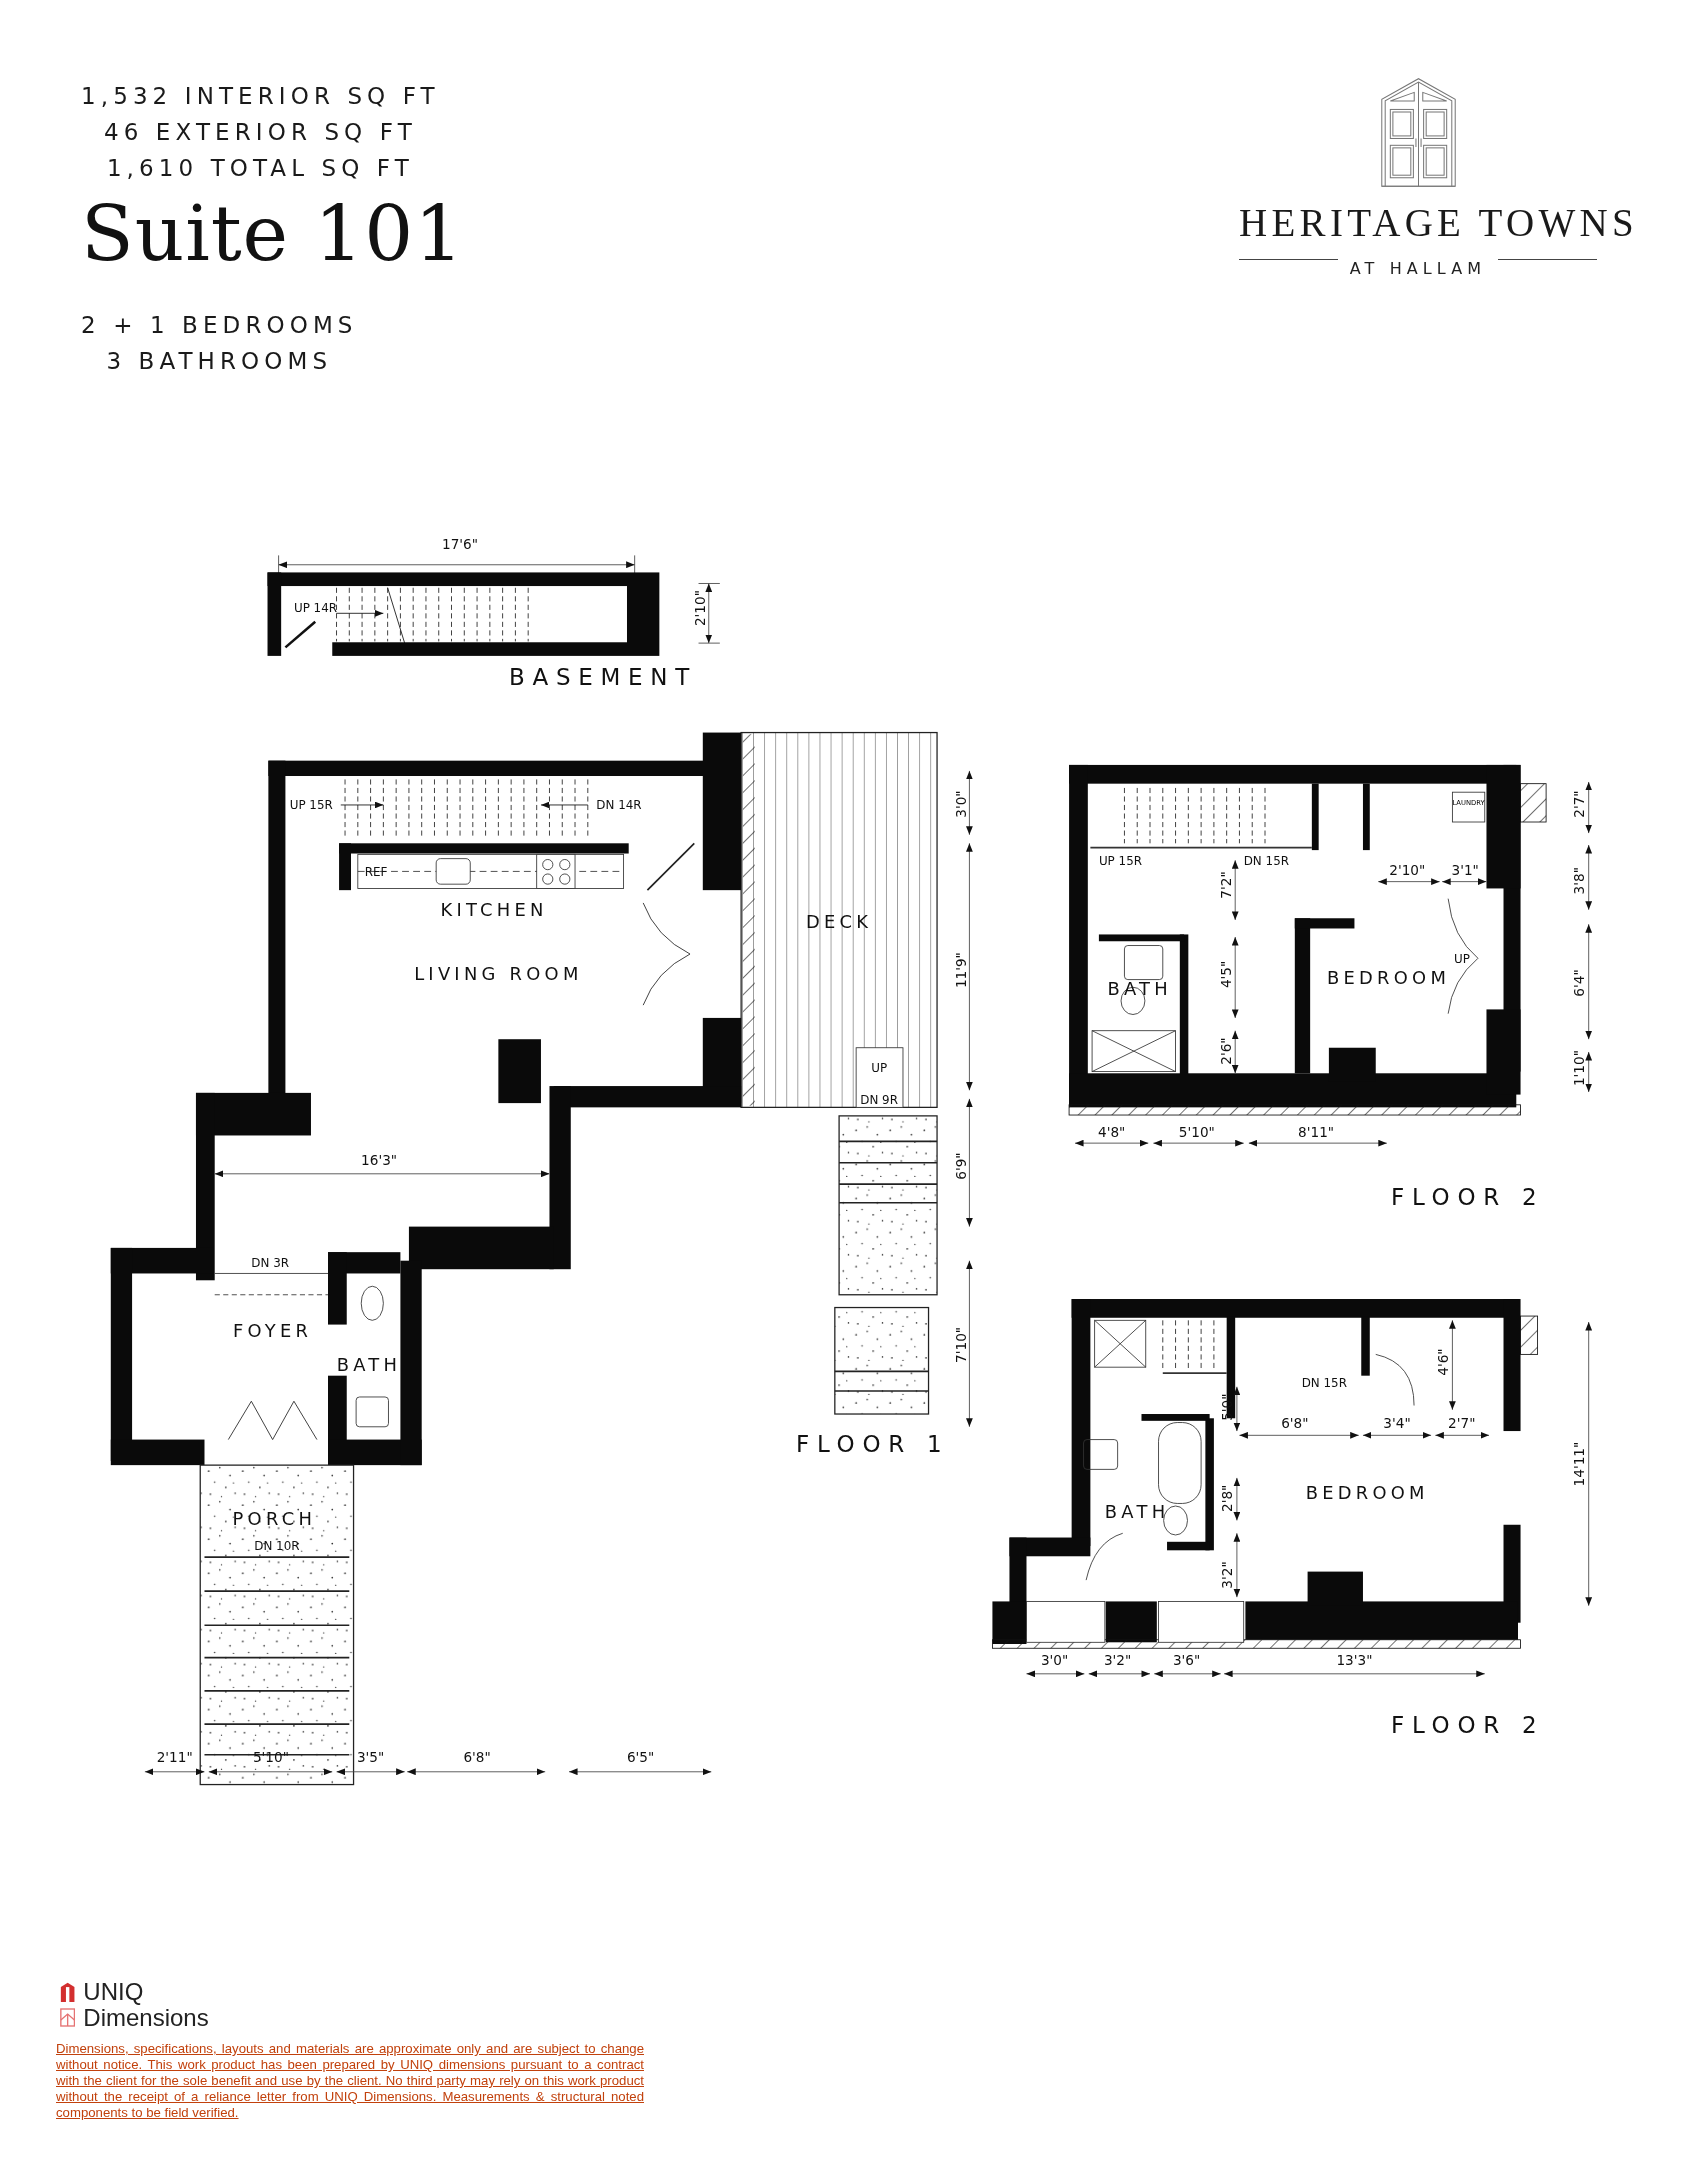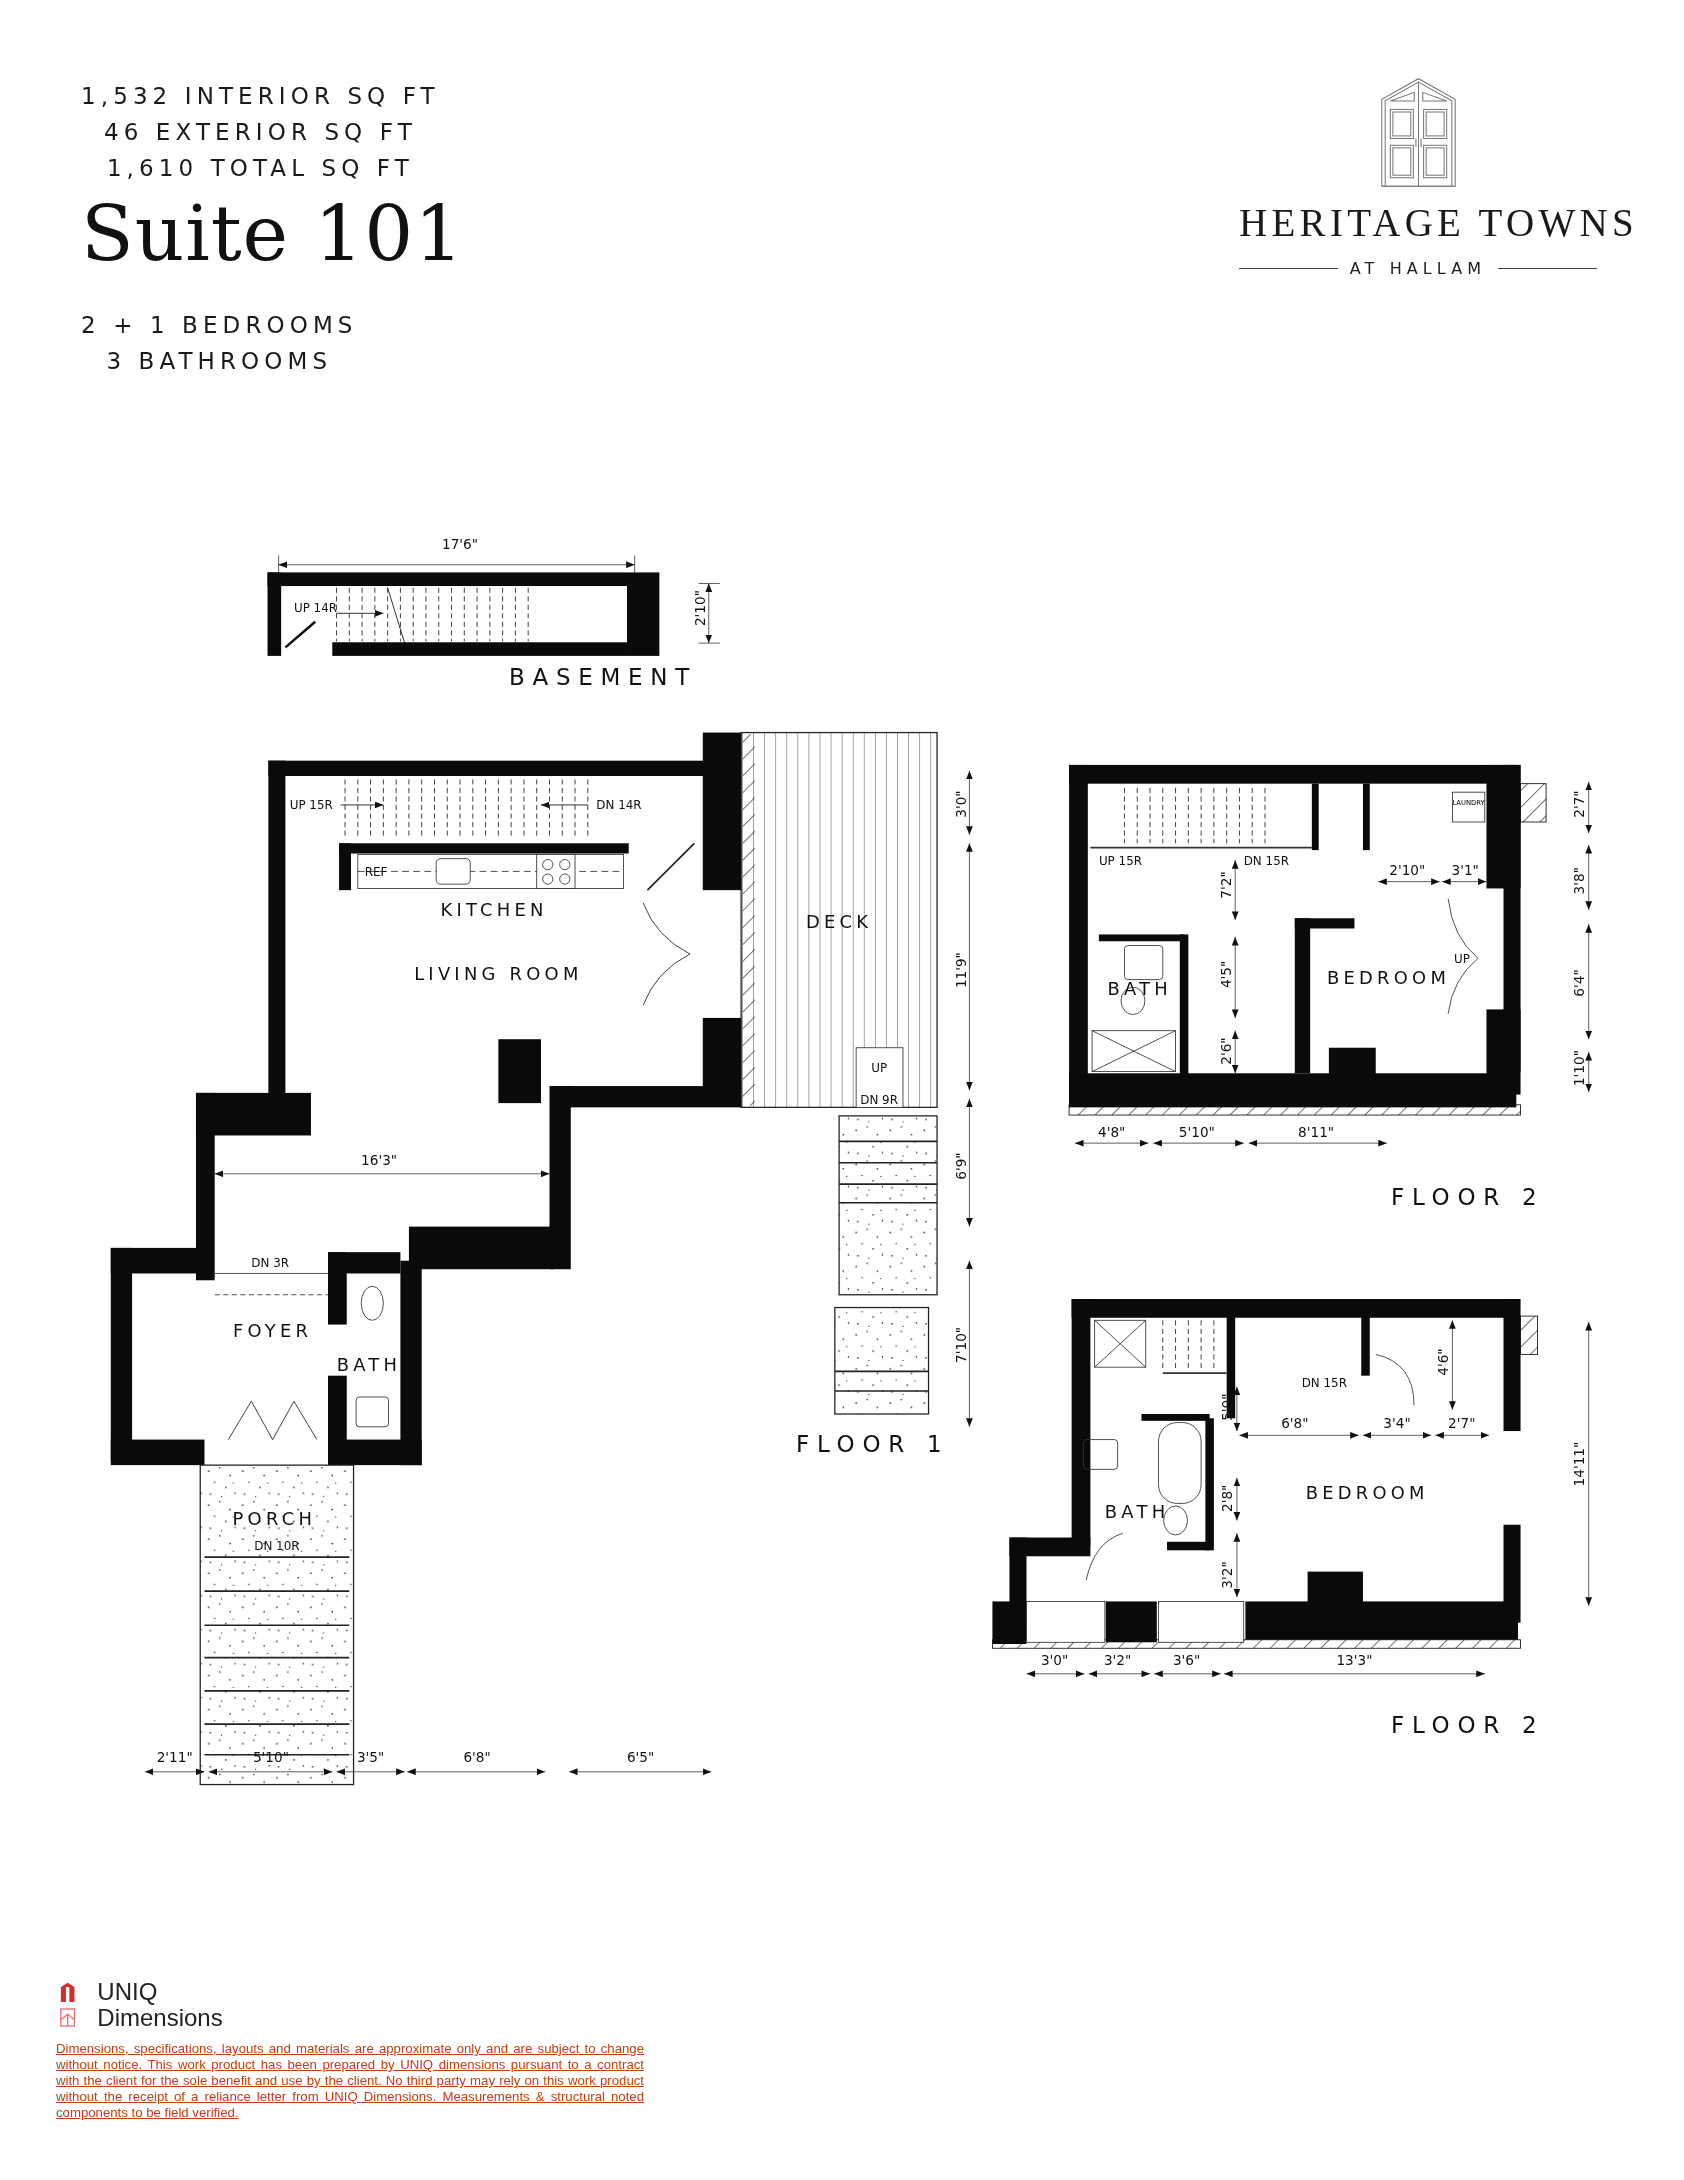--- a/index.html
+++ b/index.html
@@ -4,29 +4,29 @@
 <style>
   html, body { margin: 0; padding: 0; background: #ffffff; }
   body { width: 1685px; height: 2181px; position: relative; overflow: hidden; color: #111; font-family: "DejaVu Sans", sans-serif; }
   .spec { position: absolute; left: 81px; font-size: 23px; letter-spacing: 5.1px; color: #1a1a1a; line-height: 36px; }
   .spec-top { top: 78px; }
   .spec-bottom { top: 307px; }
   .spec div { white-space: nowrap; text-align: center; }
   .suite-title { position: absolute; left: 81px; top: 189px; font-family: "DejaVu Serif", serif; font-size: 77px; font-weight: 300; letter-spacing: 0.9px; color: #111; }
   .brand { position: absolute; left: 1239px; top: 77px; width: 358px; text-align: center; }
   .brand-name { font-family: "Liberation Serif", serif; font-size: 39px; letter-spacing: 4.3px; color: #1a1a1a; margin-top: 12px; white-space: nowrap; }
-  .brand-sub { display: flex; align-items: center; justify-content: center; gap: 12px; margin-top: 13.6px; font-size: 16px; letter-spacing: 5.1px; color: #222; }
+  .brand-sub { display: flex; justify-content: center; gap: 12px; margin-top: 13.6px; font-size: 16px; letter-spacing: 5.1px; color: #222; }
   .brand-sub .line { flex: 1; height: 0.9px; background: #444; position: relative; }
   .plan { position: absolute; left: 0; top: 0; }
   .floor-label { position: absolute; font-size: 23px; letter-spacing: 7.7px; color: #111; white-space: nowrap; }
   .dim-t { font-family: "DejaVu Sans", sans-serif; font-size: 16px; fill: #111; }
   .room-t { font-family: "DejaVu Sans", sans-serif; font-size: 21px; letter-spacing: 5px; fill: #111; }
   .small-t { font-family: "DejaVu Sans", sans-serif; font-size: 14px; fill: #111; }
   .uniq { position: absolute; left: 60px; top: 1980px; }
-  .uniq-row { display: flex; align-items: center; gap: 22px; font-family: "Liberation Sans", sans-serif; font-size: 24px; line-height: 24px; color: #222; }
+  .uniq-row { display: flex; align-items: center; gap: 8px; font-family: "Liberation Sans", sans-serif; font-size: 24px; line-height: 24px; color: #222; }
   .disclaimer { position: absolute; left: 56px; top: 2041px; width: 588px; font-family: "Liberation Sans", sans-serif; font-size: 13.2px; line-height: 16px; color: #c2410c; text-align: justify; text-decoration: underline; }
 </style>
 </head>
 <body>
 
 <div class="spec spec-top">
   <div>1,532 INTERIOR SQ FT</div>
   <div>46 EXTERIOR SQ FT</div>
   <div>1,610 TOTAL SQ FT</div>
 </div>

